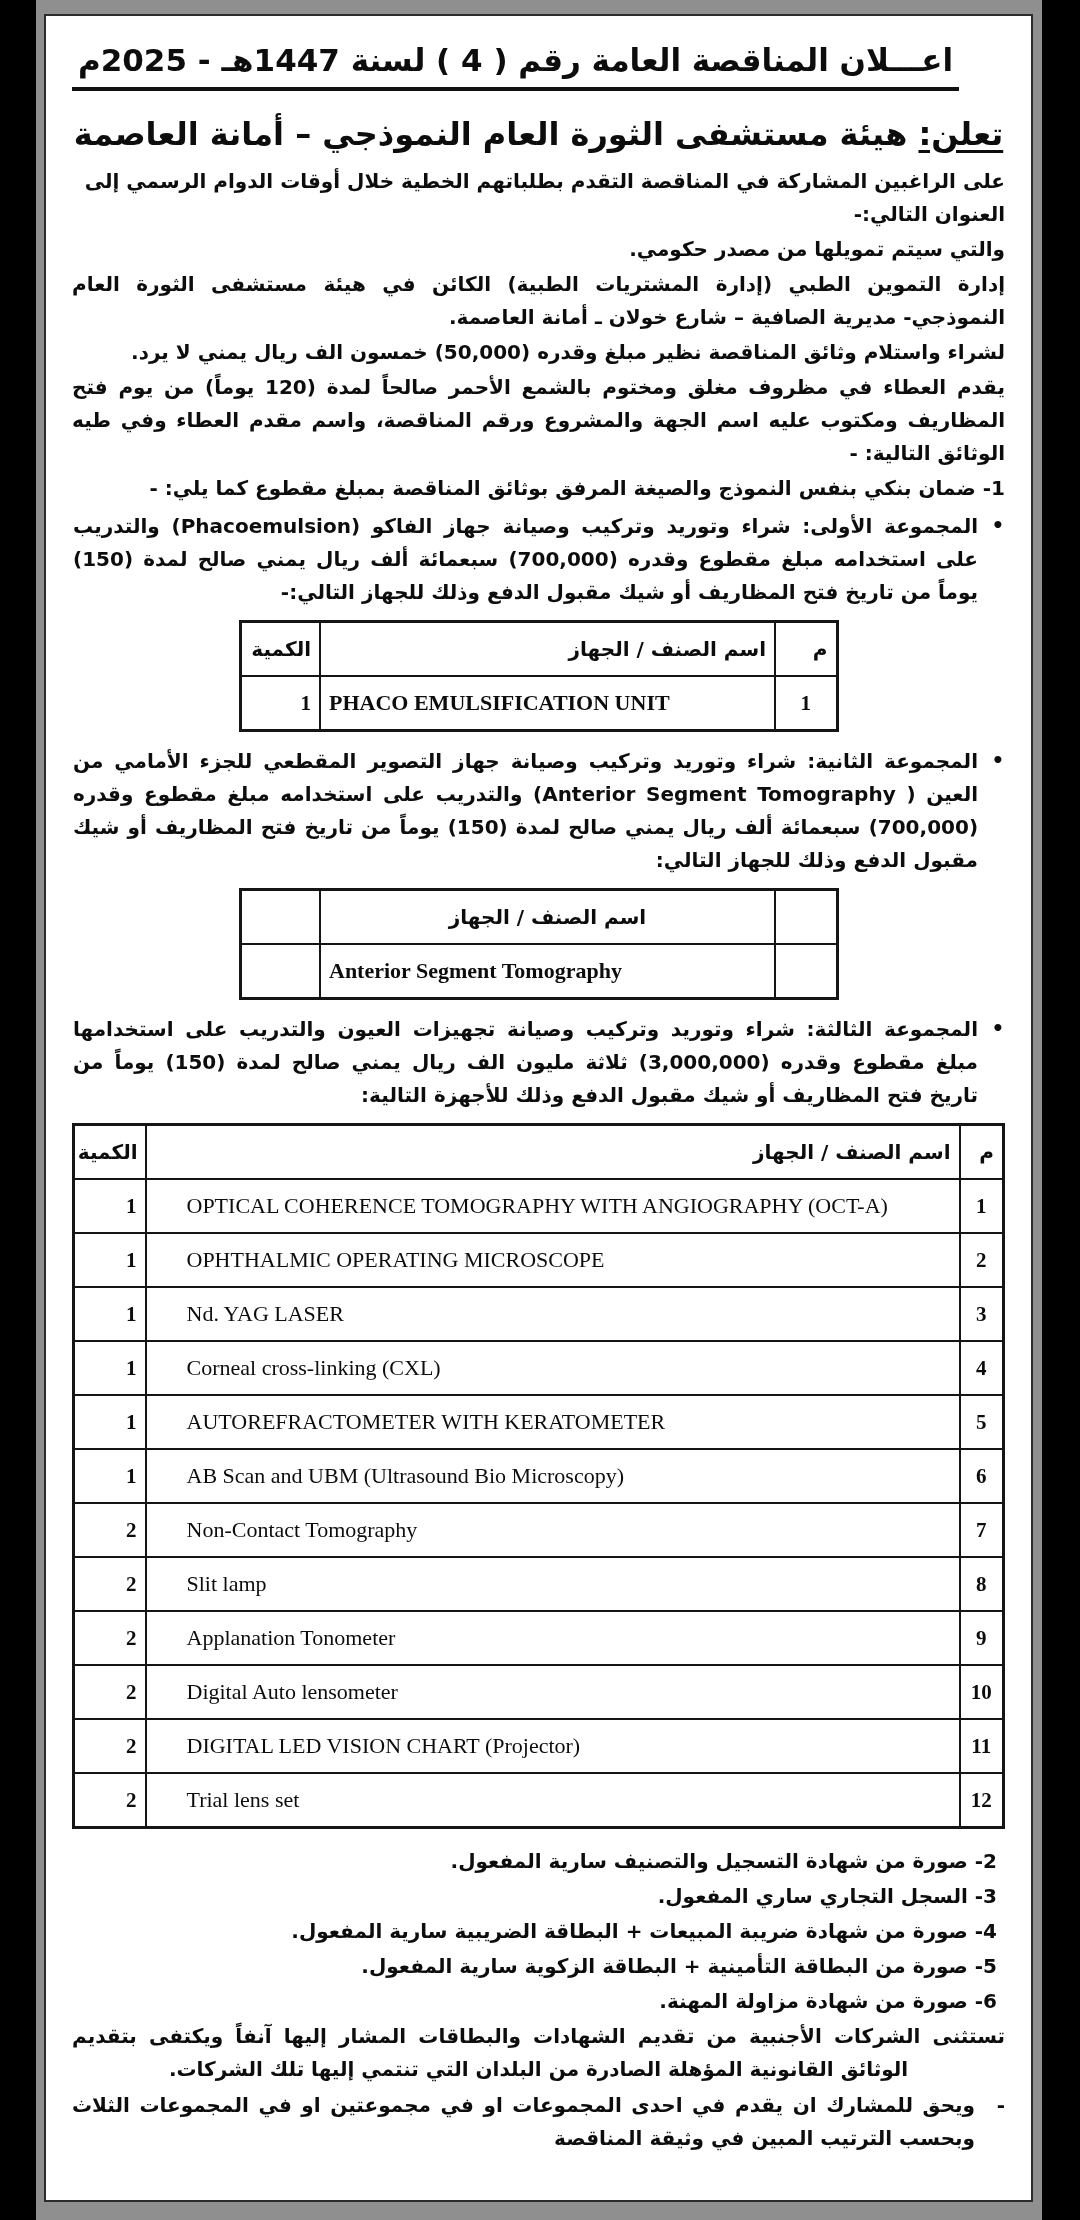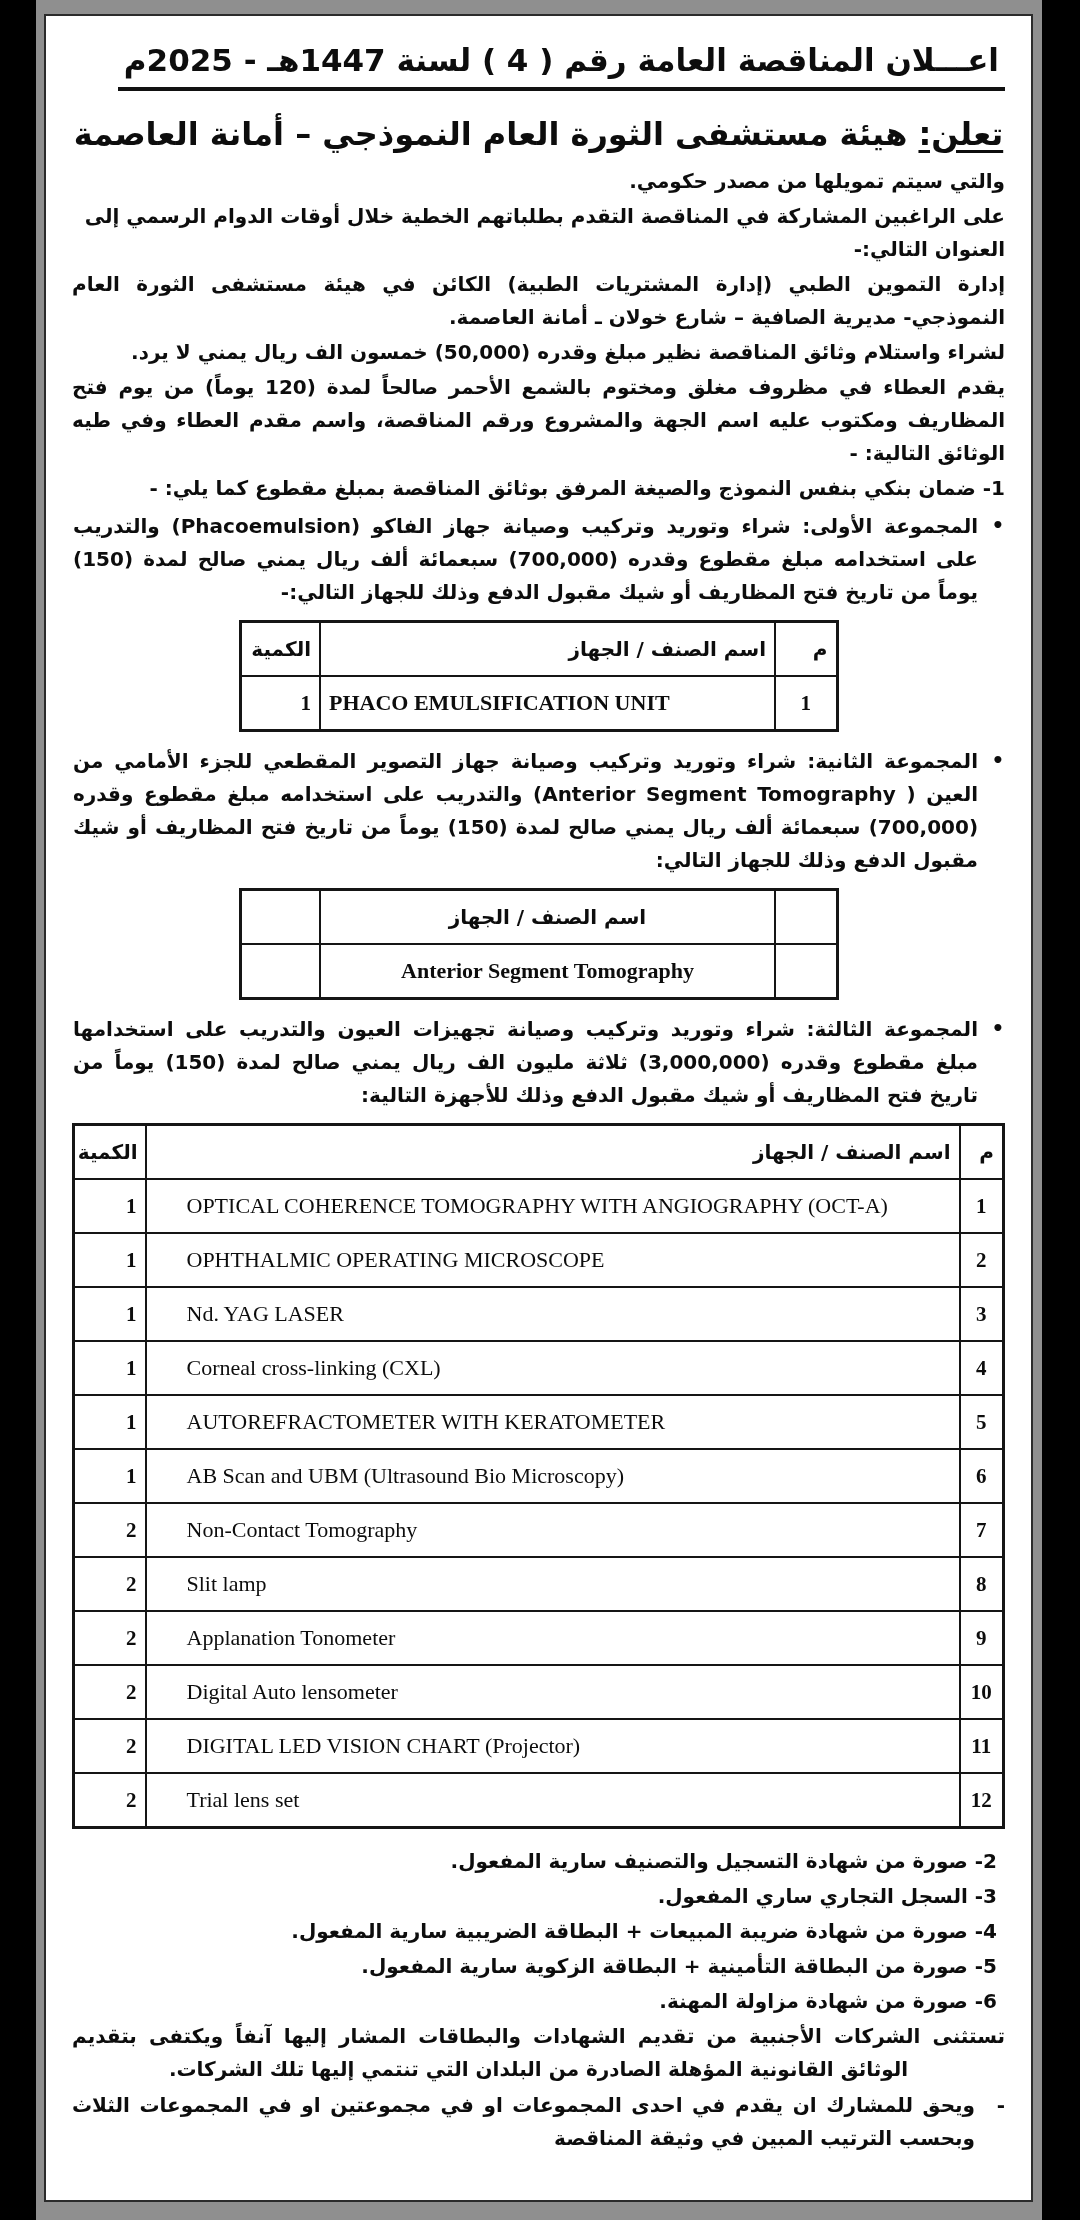--- a/index.html
+++ b/index.html
@@ -11,21 +11,21 @@
   }
   .strip{position:absolute;top:0;bottom:0;background:#000;z-index:3;}
   .strip.left{left:0;width:36px;}
   .strip.right{right:0;width:38px;}
   .page{
     position:absolute;left:44px;top:14px;width:989px;height:2188px;
     background:#fff;border:2px solid #2b2b2b;box-sizing:border-box;
     padding:12px 26px 8px;overflow:hidden;z-index:2;color:#0d0d0d;
   }
   h1.doc-title{
-    text-align:right;font-size:31px;font-weight:800;margin:14px 0 24px;
+    text-align:left;font-size:31px;font-weight:800;margin:14px 0 24px;
   }
   h1.doc-title .tline{
     display:inline-block;border-bottom:4px solid #111;padding:0 6px 9px;
   }
   h2.doc-subtitle{
     text-align:center;font-size:32px;font-weight:800;margin:0 0 12px;
   }
   h2.doc-subtitle .u{text-decoration:underline;text-underline-offset:5px;}
   p.para{
     font-size:20px;font-weight:700;line-height:33px;margin:2px 0;
@@ -60,21 +60,21 @@
     font-family:"Liberation Serif","DejaVu Serif",serif;
     font-size:21px;
   }
   table.eq td.col-no{text-align:center;}
   table.eq td.col-qty{text-align:right;padding-left:16px;}
   table.small{width:600px;margin:10px auto 12px;border:3px solid #151515;}
   table.small col.c-no{width:62px;}
   table.small col.c-qty{width:80px;}
   table.small td.col-name{font-weight:700;}
   table.small.centered th{text-align:center;}
-  table.small.centered td.col-name{text-align:center;direction:ltr;font-weight:700;}
+  table.small.centered td.col-name{direction:ltr;font-weight:700;}
   table.big{width:100%;margin:10px 0 16px;border:3px solid #151515;}
   table.big col.c-no{width:44px;}
   table.big col.c-qty{width:72px;}
   table.big td.col-name{font-weight:400;padding-left:40px;}
   table.big th.col-no{text-align:right;}
   .docs p.para{margin:2px 8px 2px 0;}
 </style>
 </head>
 <body>
 
@@ -85,22 +85,22 @@
 
   <h1 class="doc-title">
     <span class="tline">اعـــلان المناقصة العامة رقم ( 4 ) لسنة 1447هـ - 2025م</span>
   </h1>
 
   <h2 class="doc-subtitle">
     <span class="u">تعلن:</span>
     <span>هيئة مستشفى الثورة العام النموذجي – أمانة العاصمة</span>
   </h2>
 
+  <p class="para ra">على الراغبين المشاركة في المناقصة التقدم بطلباتهم الخطية خلال أوقات الدوام الرسمي إلى العنوان التالي:-</p>
   <p class="para ra">والتي سيتم تمويلها من مصدر حكومي.</p>
-  <p class="para ra">على الراغبين المشاركة في المناقصة التقدم بطلباتهم الخطية خلال أوقات الدوام الرسمي إلى العنوان التالي:-</p>
   <p class="para jr">إدارة التموين الطبي (إدارة المشتريات الطبية)  الكائن في هيئة مستشفى الثورة العام النموذجي- مديرية الصافية – شارع خولان ـ أمانة العاصمة.</p>
   <p class="para ra">لشراء واستلام وثائق المناقصة نظير مبلغ وقدره (50,000) خمسون الف ريال يمني لا يرد.</p>
   <p class="para jr">يقدم العطاء في مظروف مغلق ومختوم بالشمع الأحمر صالحاً لمدة (120 يوماً) من يوم فتح المظاريف ومكتوب عليه اسم الجهة والمشروع ورقم المناقصة، واسم مقدم العطاء وفي طيه الوثائق التالية: -</p>
   <p class="para ra">1- ضمان بنكي بنفس النموذج والصيغة المرفق بوثائق المناقصة بمبلغ مقطوع كما يلي: -</p>
 
   <div class="group">
     <span class="bullet">•</span>
     <p class="para jr">المجموعة الأولى: شراء وتوريد وتركيب وصيانة جهاز الفاكو (Phacoemulsion) والتدريب على استخدامه مبلغ مقطوع وقدره (700,000) سبعمائة ألف ريال يمني صالح لمدة (150) يوماً من تاريخ فتح المظاريف أو شيك مقبول الدفع وذلك للجهاز التالي:-</p>
   </div>
 

